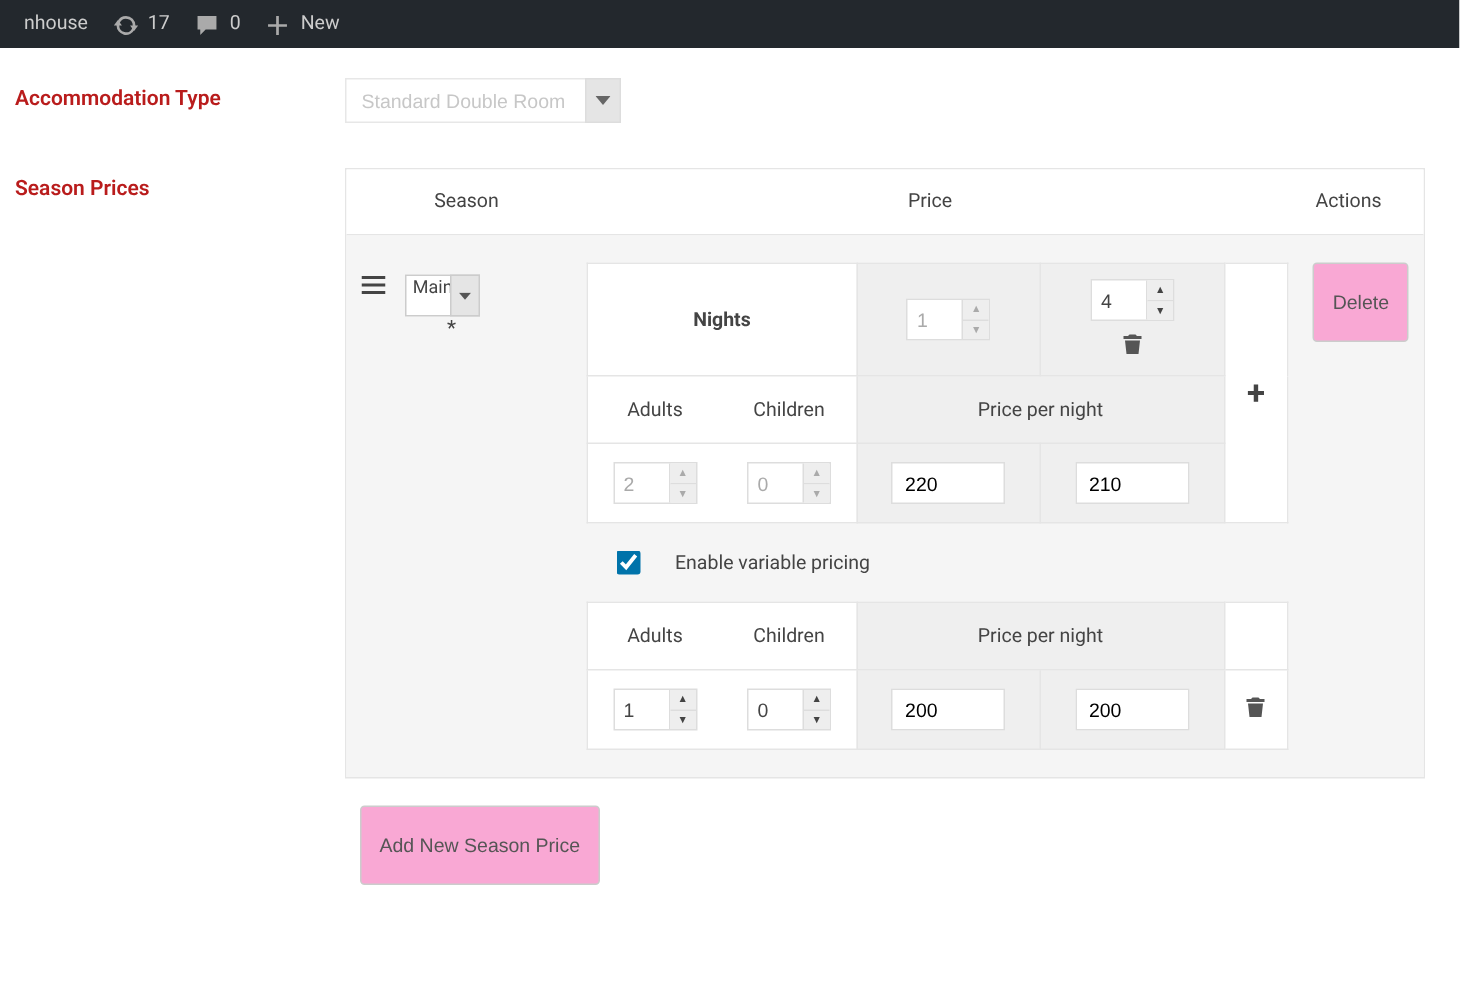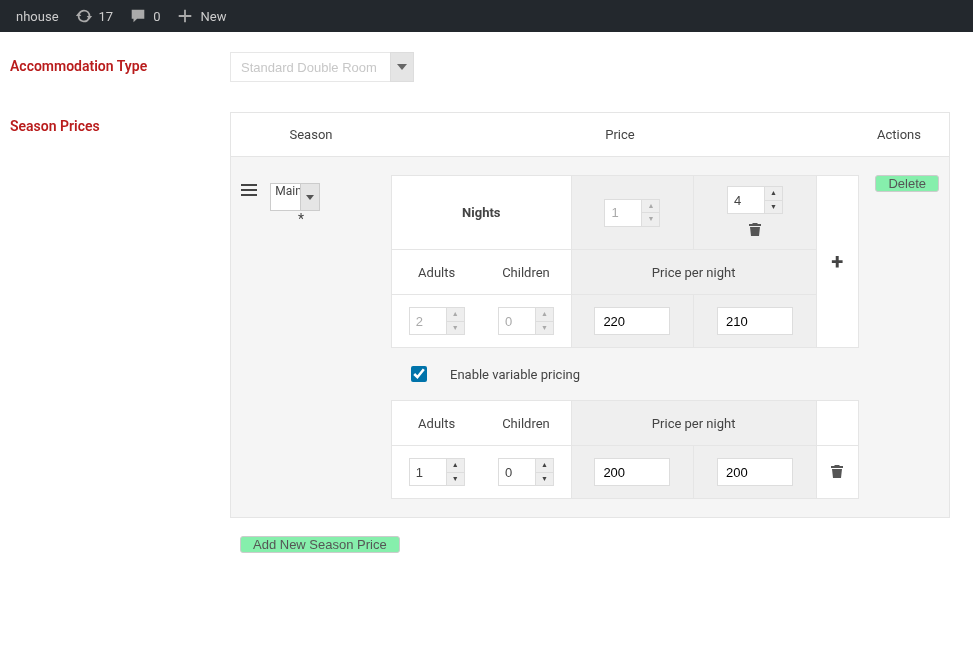--- a/index.html
+++ b/index.html
@@ -1,19 +1,19 @@
 <!DOCTYPE html>
 <html><head>
 <meta charset="utf-8">
 <style>
 * { box-sizing: border-box; margin: 0; padding: 0; }
 body { font-family: -apple-system, BlinkMacSystemFont, "Segoe UI", Roboto, sans-serif; font-size: 13px; color: #444; background: #fff; }
 
 .adminbar { background: #23282d; color: #ccc; height: 32px; display: flex; align-items: center; padding: 0 8px; font-size: 13px; }
-.adminbar-item { display: flex; align-items: center; gap: 6px; padding: 0 8px; height: 16px; color: #ccc; cursor: pointer; }
+.adminbar-item { display: flex; align-items: flex-start; gap: 6px; padding: 0 8px; height: 16px; color: #ccc; cursor: pointer; }
 .adminbar-icon { width: 18px; height: 18px; display: inline-flex; align-items: center; justify-content: center; fill: #aaa; }
 
 .content { padding: 20px 10px; max-width: 960px; }
 .form-row { display: flex; margin-bottom: 30px; }
 .form-row > label { width: 220px; font-weight: 600; font-size: 14px; padding-top: 6px; color: #b91c1c; }
 .form-row > .field { flex: 1; }
 
 .select-wrap { position: relative; display: inline-block; }
 .select-wrap select { appearance: none; -webkit-appearance: none; border: 1px solid #ddd; background: #fff; color: #b0b0b0; height: 30px; padding: 0 36px 0 10px; font-size: 13px; border-radius: 0; }
 .select-btn { position: absolute; right: 0; top: 0; width: 24px; height: 30px; background: #e5e5e5; border: 1px solid #ddd; display: flex; align-items: center; justify-content: center; pointer-events: none; }
@@ -55,21 +55,21 @@
 .trash { fill: #555; width: 14px; height: 14px; }
 
 .checkbox-row { display: flex; align-items: center; gap: 23px; padding: 18px 20px; }
 .checkbox-row input { width: 16px; height: 16px; accent-color: #0073aa; }
 
 .var-grid td { height: 44px; }
 .var-trash-cell { width: 40px; }
 
 .actions-cell { width: 80px; padding-top: 0; text-align: right; }
 
-.btn { display: inline-block; background: #86efac; border: 1px solid #ccc; color: #555; padding: 0 12px; font-size: 13px; cursor: pointer; border-radius: 3px; }
+.btn { display: inline-block; background: #f9a8d4; border: 1px solid #ccc; color: #555; padding: 18px 12px; font-size: 13px; cursor: pointer; border-radius: 3px; }
 
 .add-var-wrap { padding: 14px 2px; }
 .add-season-wrap { margin-top: 18px; padding-left: 10px; }
 
 .pg-data-row > td { padding: 12px 0; }
 .pg-data-row .pg-sub > div { height: auto; }
 
 .night-cell-inner { display: flex; flex-direction: column; align-items: center; gap: 8px; padding: 10px 0; }
 </style>
 </head>

